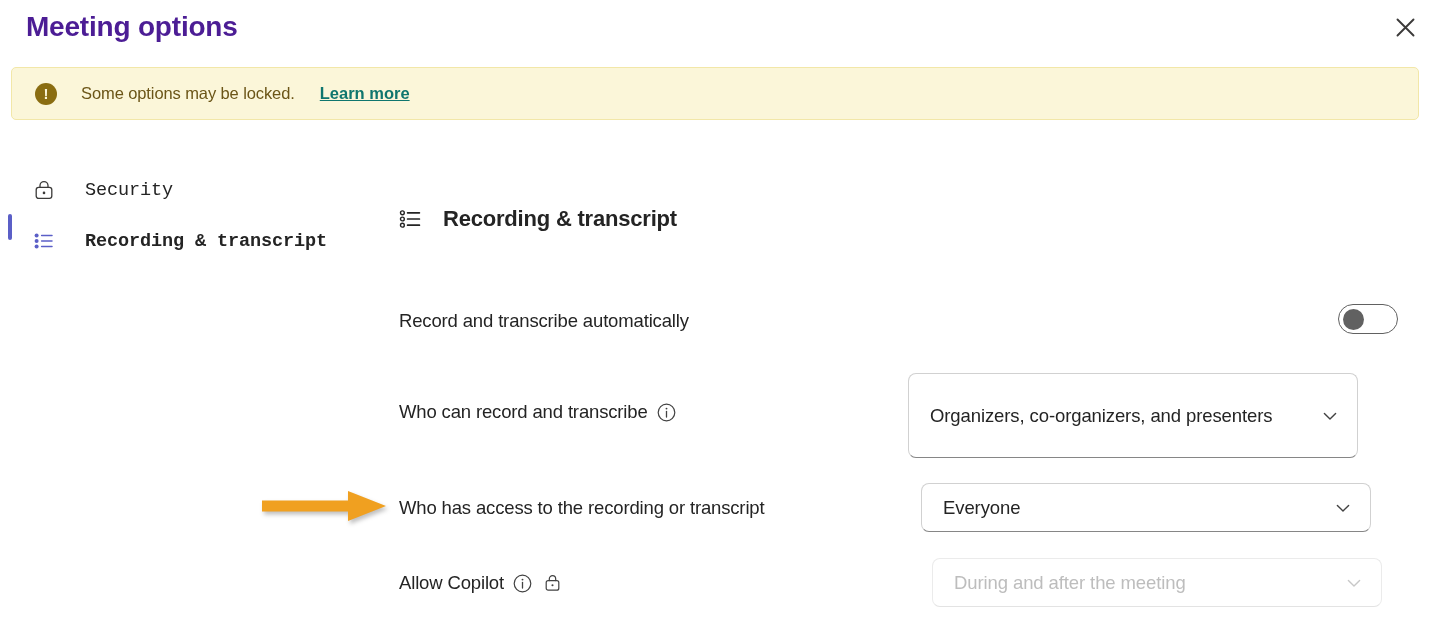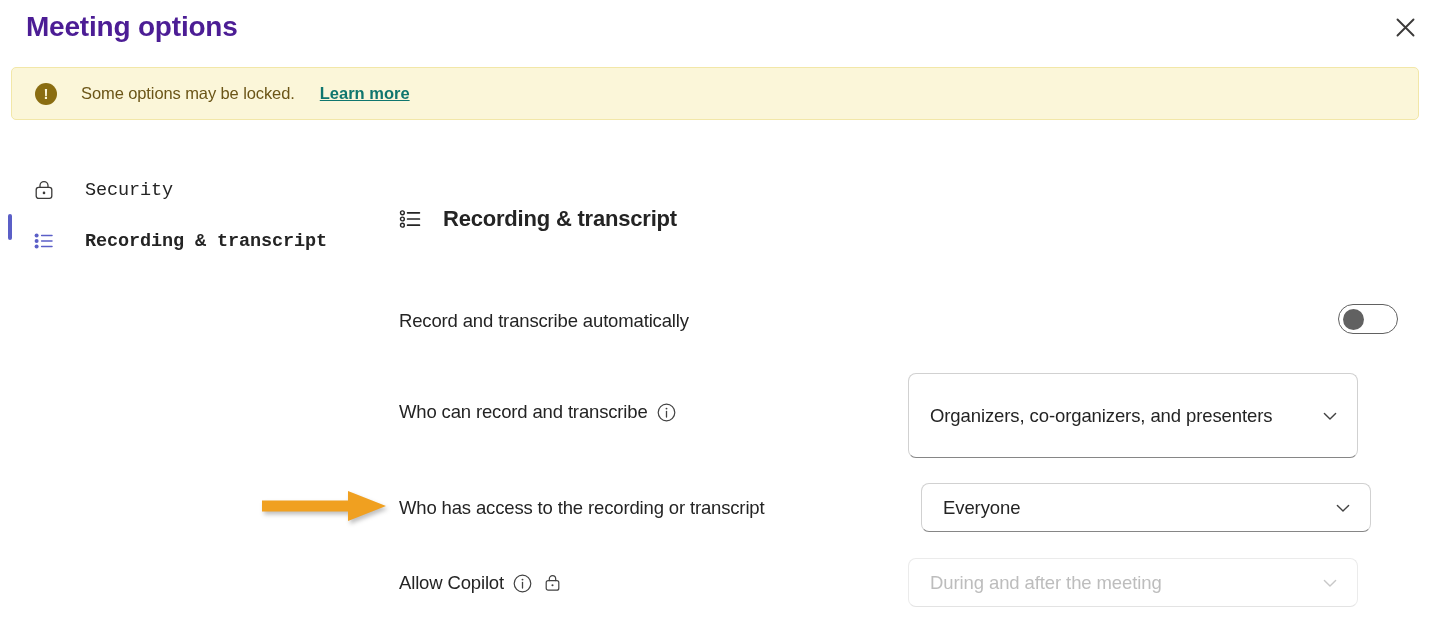--- a/index.html
+++ b/index.html
@@ -130,21 +130,21 @@
     display: flex; align-items: center;
     padding: 0 16px 0 21px;
     cursor: pointer;
   }
   .dropdown-text {
     flex: 1 1 auto;
     font-size: 18.5px; color: #242424; letter-spacing: -0.1px;
     line-height: 30px;
   }
   .chev { width: 22px; flex: 0 0 22px; color: #424242; display:flex; align-items:center; justify-content:center;}
-  .dropdown.disabled { border: 1px solid #ebebeb; border-bottom: 1px solid #e3e3e3; }
+  .dropdown.disabled { border: 1px solid #ebebeb; border-bottom: 1px solid #e3e3e3; margin-left: 24px; }
   .dropdown.disabled .dropdown-text { color: #bdbdbd; }
   .dropdown.disabled .chev { color: #c8c8c8; }
 
   
   .arrow-annotation {
     position: absolute; left: 262px; top: 489px;
     width: 125px; height: 34px;
     filter: drop-shadow(2px 3px 2px rgba(0,0,0,0.25));
   }
 </style>

